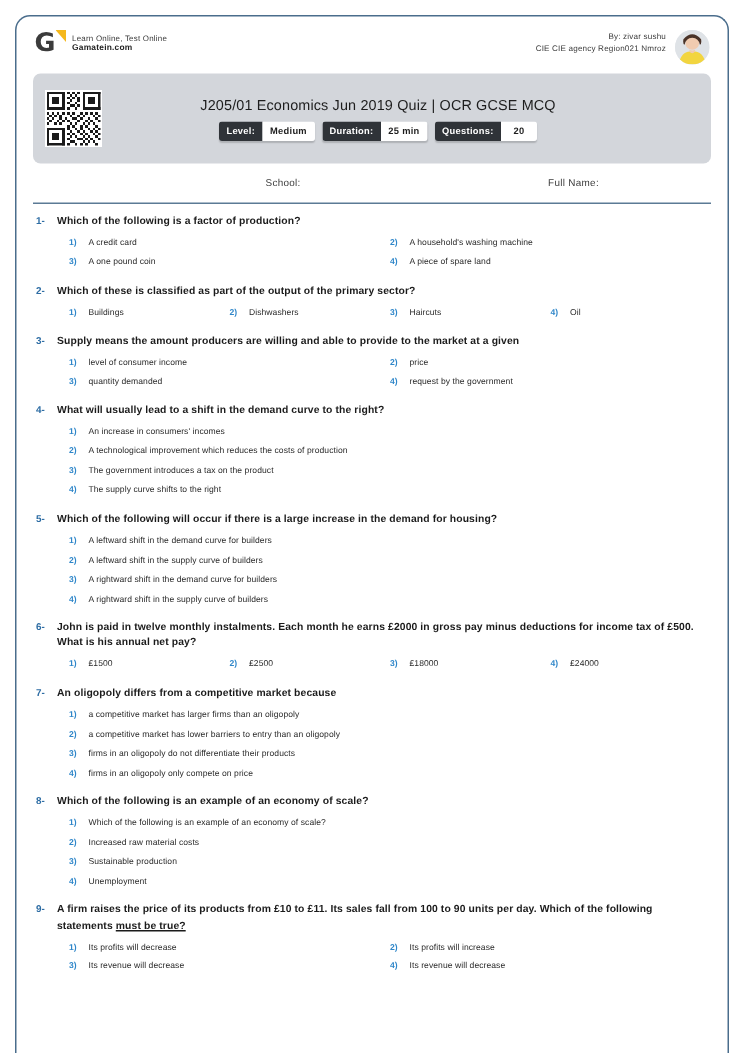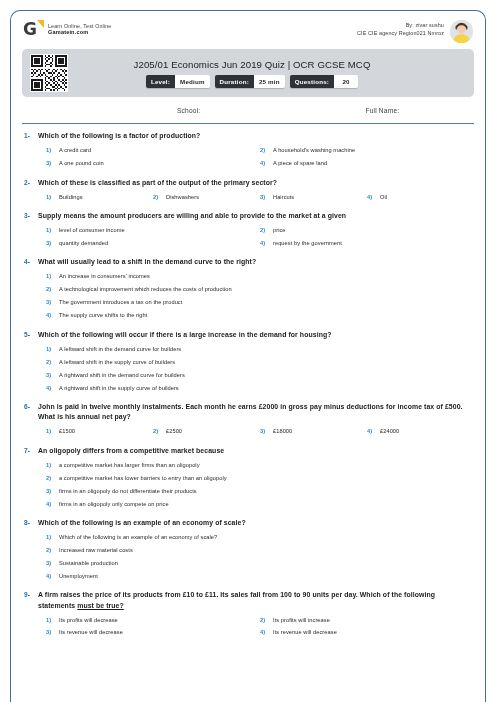--- a/index.html
+++ b/index.html
@@ -111,21 +111,21 @@
     background: #e7e9ec;
     position: relative;
   }
   .avatar svg { display: block; }
 
   
   .infoband {
     margin: 0 11px;
     background: #d3d6db;
     border-radius: 5px;
-    height: 48px;
+    height: 60px;
     display: flex;
     align-items: center;
     padding: 0 8px;
     box-sizing: border-box;
   }
   .qr {
     width: 38px;
     height: 38px;
     flex: none;
     background: #fff;

